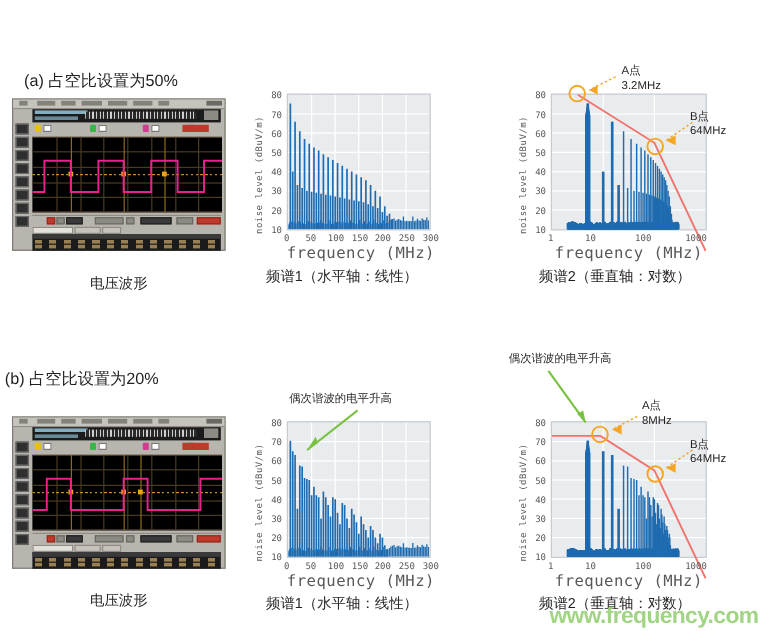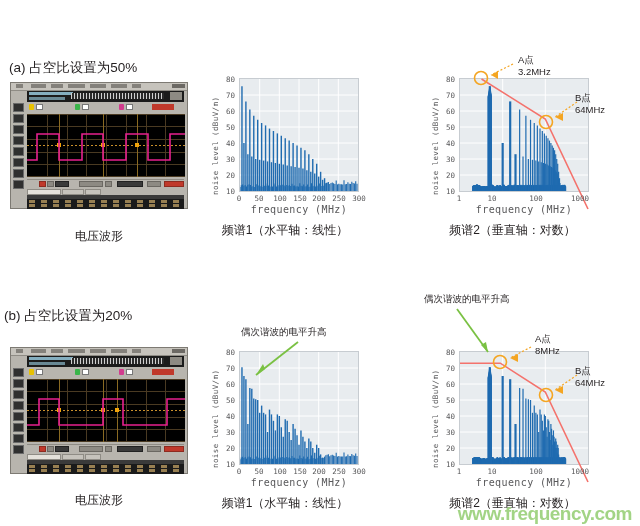--- a/index.html
+++ b/index.html
@@ -8,21 +8,21 @@
     font-family:"Liberation Sans","DejaVu Sans",sans-serif;
     color:#231f20;overflow:hidden;position:relative;
   }
   .page{position:relative;width:640px;height:526px;}
 
   
   .title-block{position:absolute;left:6px;top:5px;width:630px;}
   .title-line{font-size:13.5px;line-height:19px;color:#231f20;white-space:nowrap;}
 
   .section-label{position:absolute;font-size:13.5px;color:#231f20;white-space:nowrap;}
-  .sec-a{left:9px;top:59px;}
+  .sec-a{left:20px;top:59px;}
   .sec-b{left:4px;top:307px;}
 
   
   .caption{position:absolute;font-size:12px;color:#231f20;white-space:nowrap;text-align:center;}
 
   
   .scope{position:absolute;background:#b8b5ae;border:1px solid #7d7a73;box-sizing:border-box;}
   .scope-menubar{position:absolute;left:0;top:0;right:0;height:7px;background:#c6c3bc;border-bottom:1px solid #8f8c85;}
   .scope-menubar .mi{position:absolute;top:1px;height:4px;background:#6e6b65;opacity:.75;}
   .scope-clock{position:absolute;right:2px;top:1px;width:13px;height:4px;background:#55524d;opacity:.8;}
@@ -56,21 +56,21 @@
   .scope-meas .hdr{position:absolute;left:0;top:0;right:0;height:4px;background:#3a3a3a;}
   .scope-meas .row{position:absolute;left:2px;right:2px;height:3px;
      background:repeating-linear-gradient(90deg,#ffd27f 0 6px,transparent 6px 12px);opacity:.55;}
 
   
   .plot{position:absolute;}
   .plot .ylab{position:absolute;font-family:"DejaVu Sans Mono","Liberation Mono",monospace;
      font-size:7.5px;color:#58585a;white-space:nowrap;
      transform-origin:left top;transform:rotate(-90deg);letter-spacing:.4px;}
   .plot .xlab{position:absolute;font-family:"DejaVu Sans Mono","Liberation Mono",monospace;
-     font-size:10px;color:#58585a;white-space:nowrap;letter-spacing:.4px;text-align:center;}
+     font-size:13px;color:#58585a;white-space:nowrap;letter-spacing:.4px;text-align:center;}
   .plot .ytick{position:absolute;font-family:"DejaVu Sans Mono","Liberation Mono",monospace;
      font-size:7.5px;color:#58585a;text-align:right;white-space:nowrap;}
   .plot .xtick{position:absolute;font-family:"DejaVu Sans Mono","Liberation Mono",monospace;
      font-size:7.5px;color:#58585a;text-align:center;white-space:nowrap;}
   .plot .frame{position:absolute;background:#e8ecef;border:1px solid #c7ccd1;box-sizing:border-box;}
   .annot{position:absolute;font-size:9.5px;color:#231f20;white-space:nowrap;line-height:12px;}
   .annot-green{position:absolute;font-size:9.5px;color:#231f20;white-space:nowrap;}
 
   .watermark{position:absolute;right:8px;bottom:1px;font-size:19px;font-weight:bold;
      color:#9ed27f;letter-spacing:-0.5px;opacity:.95;}

